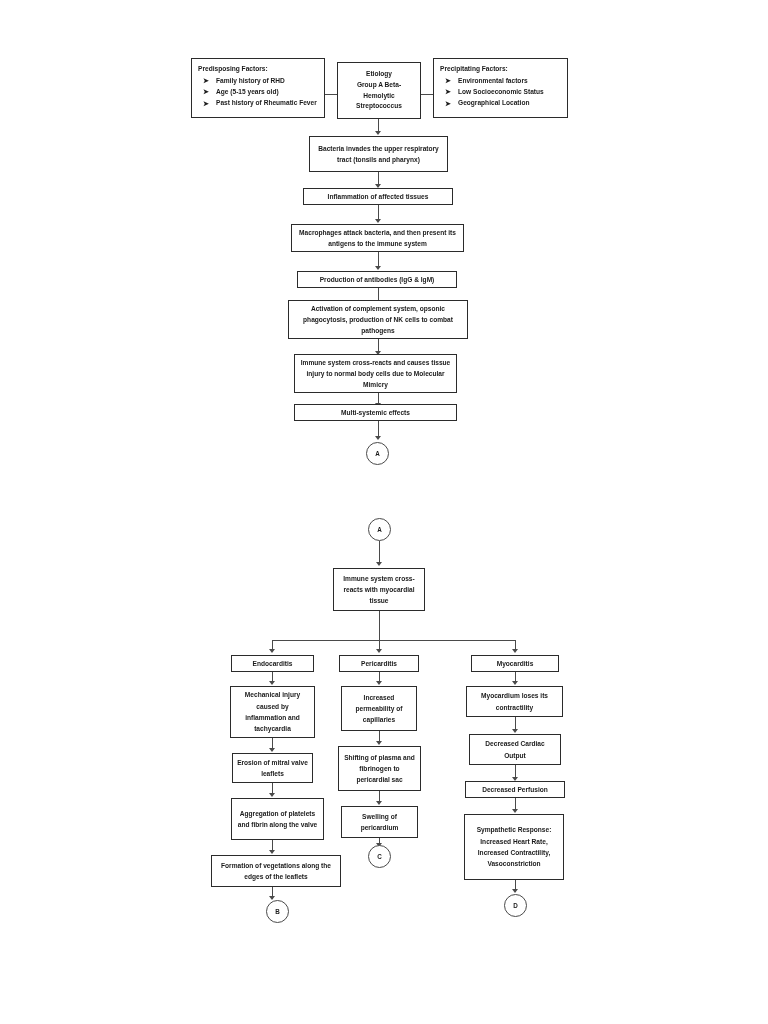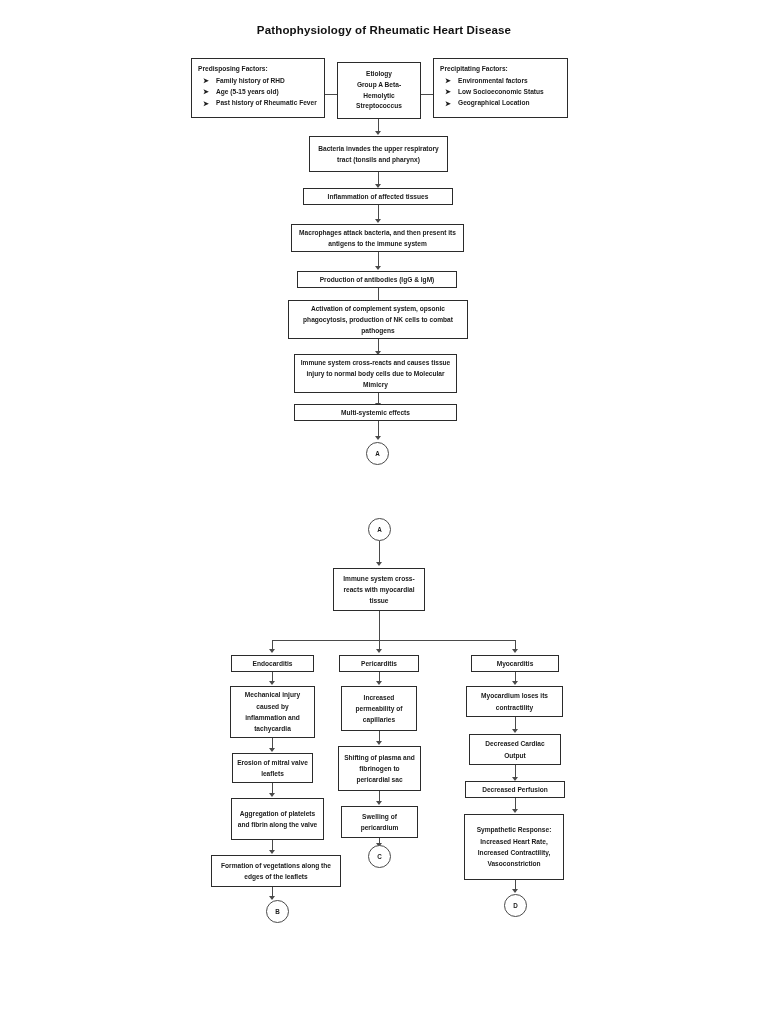--- a/index.html
+++ b/index.html
@@ -121,21 +121,20 @@
     border-left: 3.4px solid transparent;
     border-right: 3.4px solid transparent;
     border-top: 4.6px solid #4a4a4a;
   }
 </style>
 </head>
 <body>
 
 <div id="page">
 
-  <div class="title">Pathophysiology of Rheumatic Heart Disease</div>
 
   <div class="listbox" style="left:191px; top:58px; width:134px; height:60px;">
     <span class="hdr">Predisposing Factors:</span>
     <ul>
       <li>
         <span class="bullet">➤</span>
         <span>Family history of RHD</span>
       </li>
       <li>
         <span class="bullet">➤</span>

